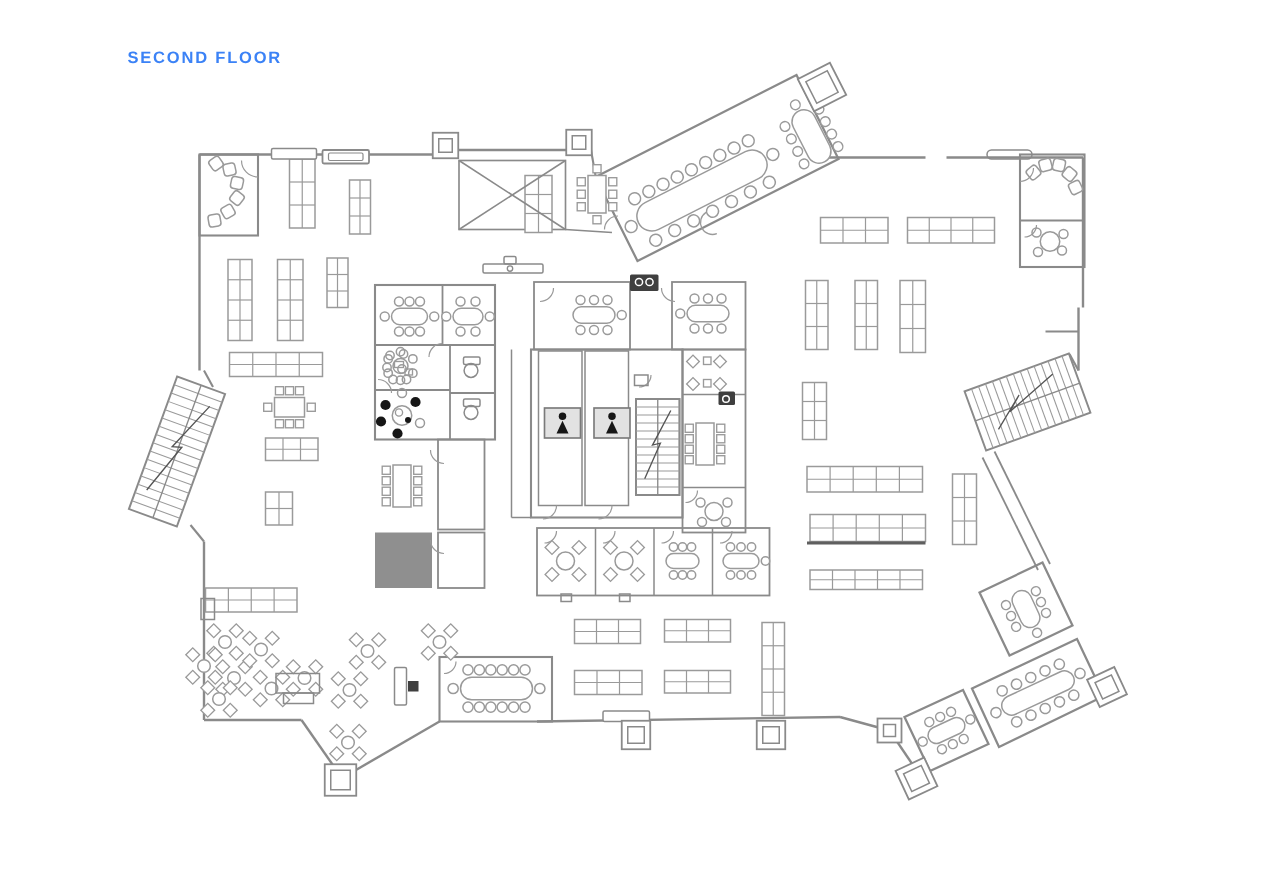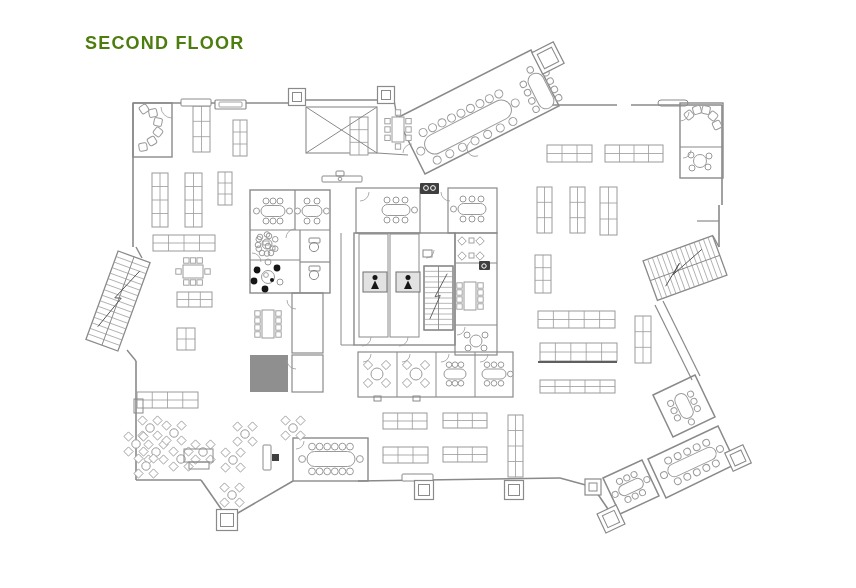--- a/index.html
+++ b/index.html
@@ -1,19 +1,19 @@
 <!DOCTYPE html>
 <html><head>
 <meta charset="utf-8">
 <style>
   html,body{margin:0;padding:0;background:#fff;}
   .page{position:relative;width:856px;height:588px;background:#ffffff;overflow:hidden;
         font-family:"Liberation Sans", sans-serif;}
-  .title{position:absolute;left:85px;top:33px;font-size:18px;font-weight:700;
-         letter-spacing:1.2px;color:#4d7c0f;}
+  .title{position:absolute;left:85px;top:33px;font-size:11px;font-weight:700;
+         letter-spacing:1.2px;color:#3b82f6;}
   svg{position:absolute;left:0;top:0;}
 </style>
 </head>
 <body>
 
 <div class="page">
   <div class="title">SECOND FLOOR</div>
   <div id="plan-holder">
       <svg width="856" height="588">
         <g>

